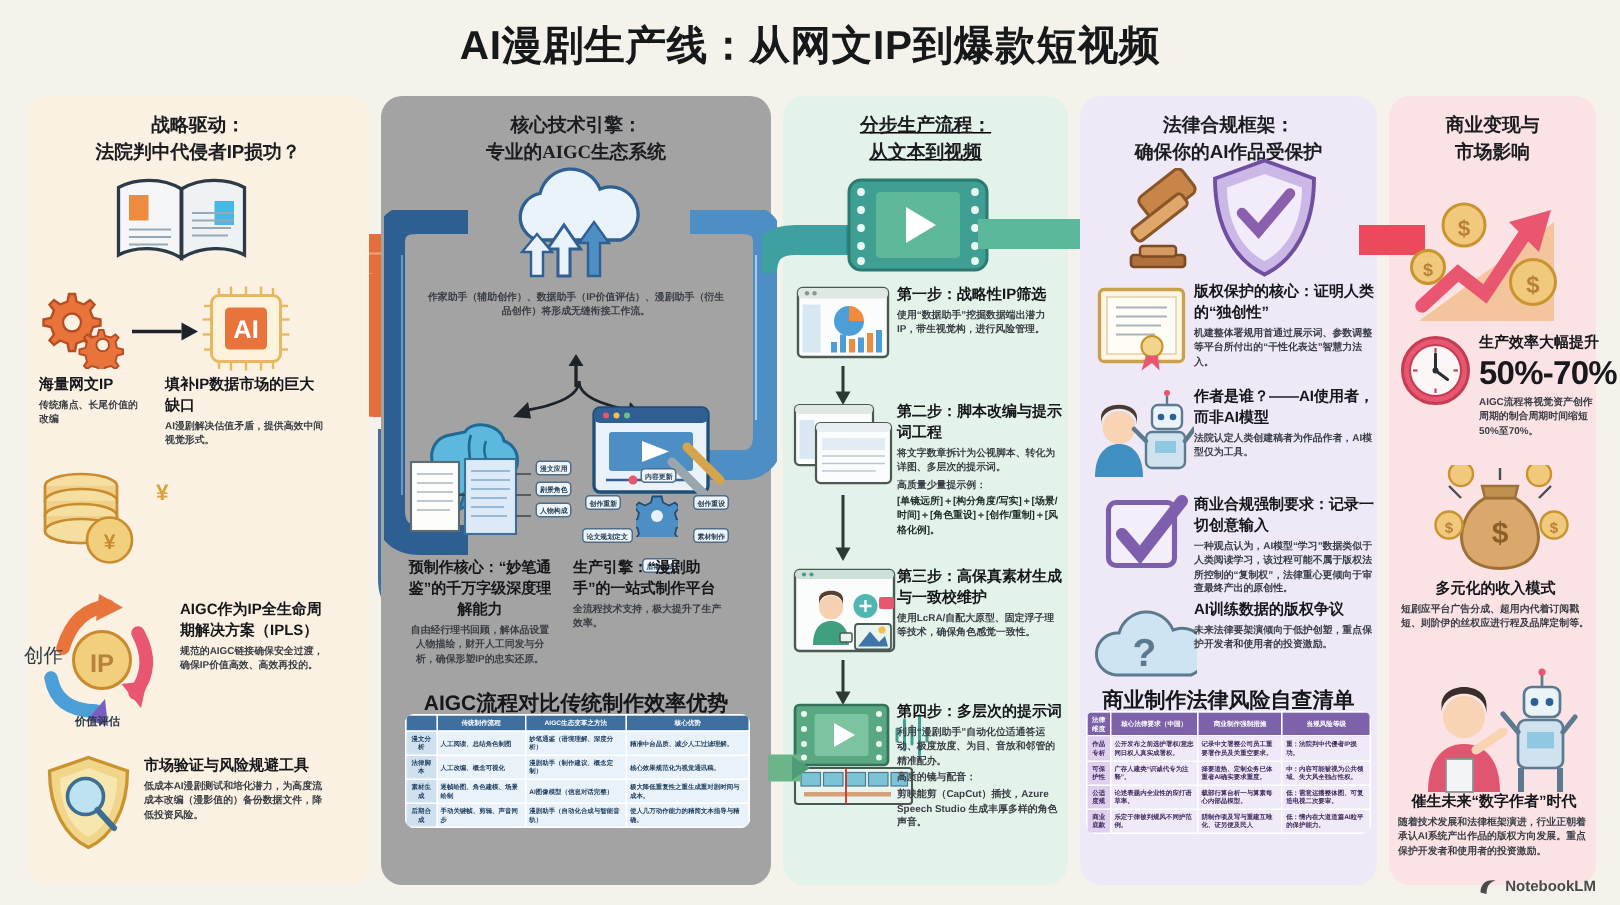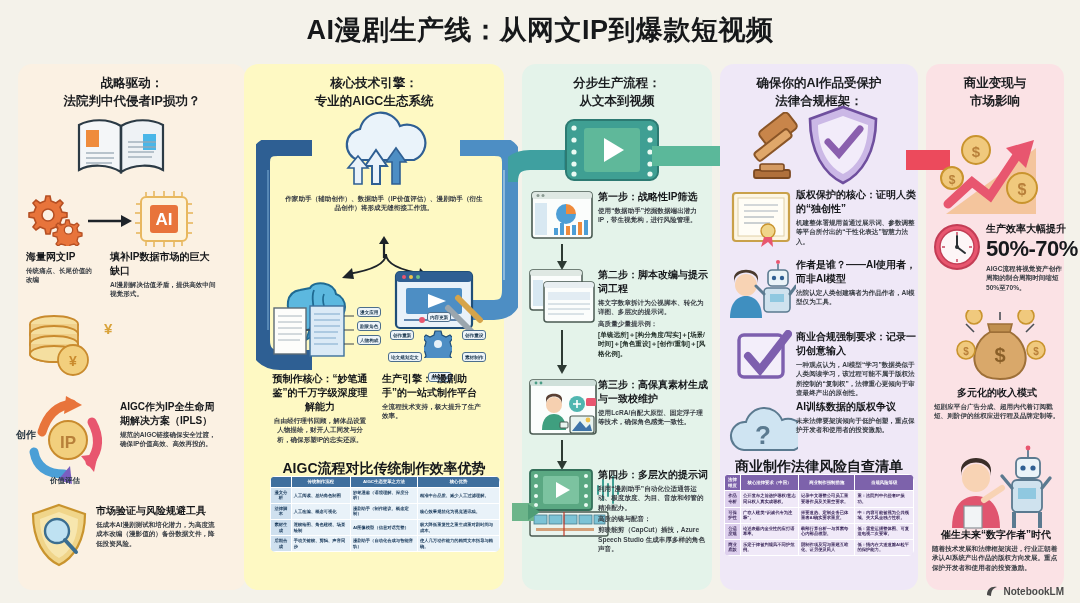--- a/index.html
+++ b/index.html
@@ -22,22 +22,22 @@
   
   .col {
     position: absolute; top: 64px; height: 526px;
     border-radius: 14px; overflow: hidden;
   }
   .col-head {
     text-align: center; font-weight: bold; color: #1b1d20;
     font-size: 12.5px; line-height: 1.45; padding: 10px 6px 4px;
   }
   .col1 { left: 18px;  width: 228px; background: #fbf1e3; }
-  .col2 { left: 244px; width: 260px; background: #fef9c3; }
-  .col3 { left: 522px; width: 190px; background: #e4f3ea; }
+  .col2 { left: 254px; width: 260px; background: #a3a3a3; font-family: Liberation Serif, serif; }
+  .col3 { left: 522px; width: 190px; background: #e4f3ea; text-decoration: underline; }
   .col4 { left: 720px; width: 198px; background: #efe8f7; }
   .col5 { left: 926px; width: 138px; background: #fbe2e5; }
 
   
   .blk { position: absolute; }
   .h3 { font-size: 10px; font-weight: bold; color: #15171a; line-height: 1.4; }
   .bd { font-size: 7.2px; font-weight: bold; color: #3a3f45; line-height: 1.42; margin-top: 2px; }
   .bd.sm { font-size: 6.6px; }
   .center { text-align: center; }
 
@@ -230,21 +230,21 @@
   <svg class="ic" style="left:20px;top:392px;width:96px;height:92px;" viewBox="0 0 96 92">
     <circle cx="48" cy="48" r="19" fill="#f2cf7d" stroke="#c98b2e" stroke-width="2"></circle>
     <text x="48" y="56" font-size="17" font-weight="bold" fill="#b8803a" text-anchor="middle" font-family="Liberation Sans, sans-serif">IP</text>
     <path d="M22 40 Q30 14 52 12" stroke="#e8743b" stroke-width="9" fill="none" stroke-linecap="round"></path>
     <polygon points="46,4 62,13 44,22" fill="#e8743b"></polygon>
     <path d="M72 30 Q84 52 70 70" stroke="#e8566f" stroke-width="9" fill="none" stroke-linecap="round"></path>
     <polygon points="61,64 74,80 78,62" fill="#e8566f"></polygon>
     <path d="M14 60 Q18 82 44 82" stroke="#4b9fd6" stroke-width="9" fill="none" stroke-linecap="round"></path>
     <polygon points="50,74 38,88 52,92" fill="#7a5fc0"></polygon>
   </svg>
-  <div class="ic" style="left:16px;top:428px;font-size:10px;font-weight:bold;color:#2b3a45;">创作</div>
+  <div class="ic" style="left:16px;top:428px;font-size:13px;font-weight:normal;color:#2b3a45;">创作</div>
   <div class="ic" style="left:50px;top:476px;font-size:7.5px;font-weight:bold;color:#2b3a45;">价值评估</div>
   <div class="blk" style="left:120px;top:400px;width:100px;">
     <div class="h3">AIGC作为IP全生命周期解决方案（IPLS）</div>
     <div class="bd sm">规范的AIGC链接确保安全过渡，确保IP价值高效、高效再投的。</div>
   </div>
 
   <svg class="ic" style="left:28px;top:502px;width:62px;height:66px;" viewBox="0 0 62 66">
     <path d="M31 3 L57 12 C57 38 46 56 31 63 C16 56 5 38 5 12 Z" fill="#f0d58a" stroke="#c9942e" stroke-width="2.2"></path>
     <path d="M31 10 L50 17 C50 37 42 50 31 56 C20 50 12 37 12 17 Z" fill="#f7e6ae"></path>
     <circle cx="29" cy="29" r="12" fill="#bfe2f2" stroke="#3b6e90" stroke-width="2.4"></circle>
@@ -563,22 +563,22 @@
     <div class="bd sm">剪映能剪（CapCut）插技，Azure Speech Studio 生成丰厚多样的角色声音。</div>
   </div>
 
   <svg class="ic" style="left:512px;top:500px;width:30px;height:24px;" viewBox="0 0 30 24">
     <path d="M0 12 H22" stroke="#6cb58a" stroke-width="18" fill="none"></path>
     <polygon points="16,4 28,12 16,20" fill="#4f9d76"></polygon>
   </svg>
 
   <div class="col col4">
     <div class="col-head">
+      <div>法律合规框架：</div>
       <div>确保你的AI作品受保护</div>
-      <div>法律合规框架：</div>
     </div>
   </div>
 
   <svg class="ic" style="left:732px;top:112px;width:82px;height:72px;" viewBox="0 0 82 72">
     <rect x="28" y="8" width="36" height="20" rx="4" transform="rotate(-38 46 18)" fill="#c8854a" stroke="#8a5527" stroke-width="2"></rect>
     <rect x="20" y="28" width="42" height="10" rx="3" transform="rotate(-38 41 33)" fill="#e0a76a" stroke="#8a5527" stroke-width="2"></rect>
     <rect x="22" y="58" width="36" height="8" rx="2" fill="#b0703c" stroke="#7d4a22" stroke-width="1.8"></rect>
     <rect x="28" y="52" width="24" height="7" rx="2" fill="#d49a62" stroke="#7d4a22" stroke-width="1.6"></rect>
   </svg>
 

